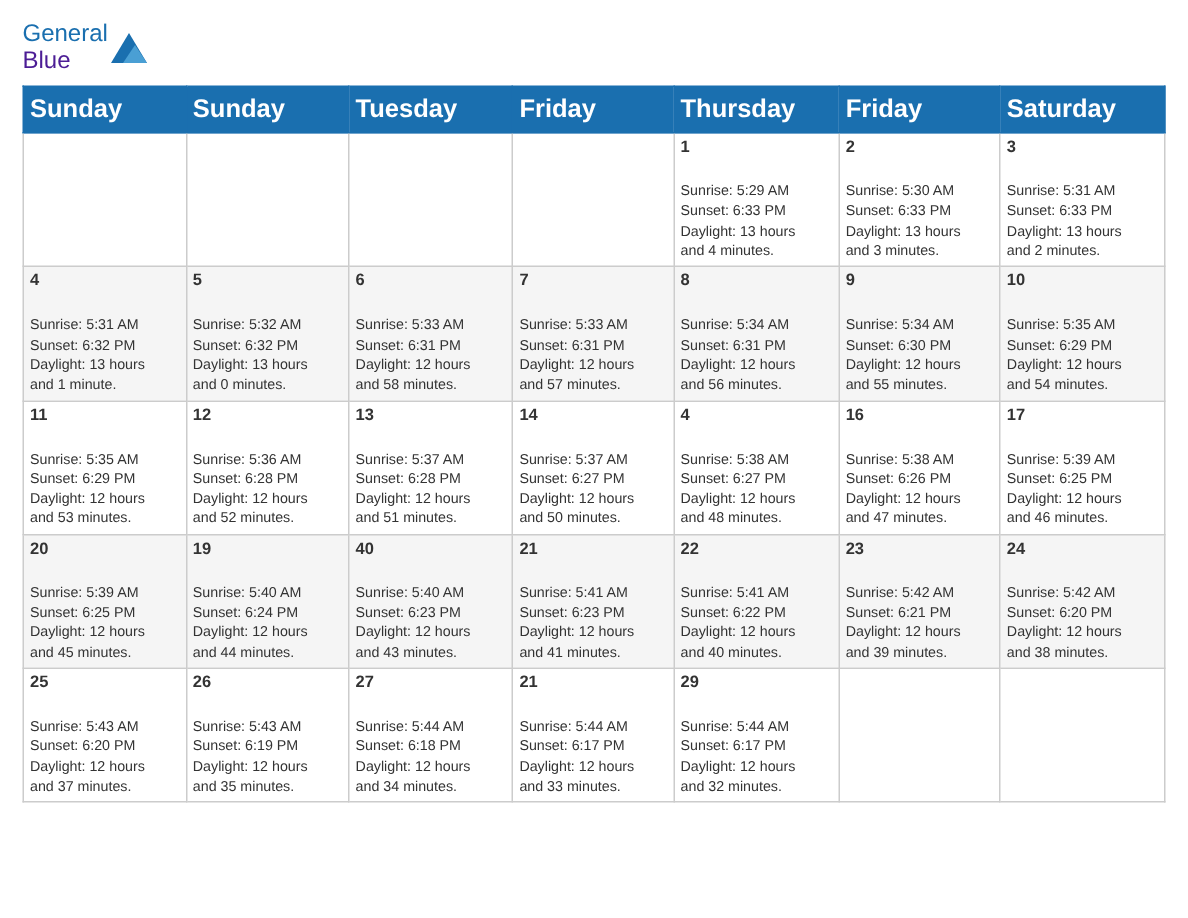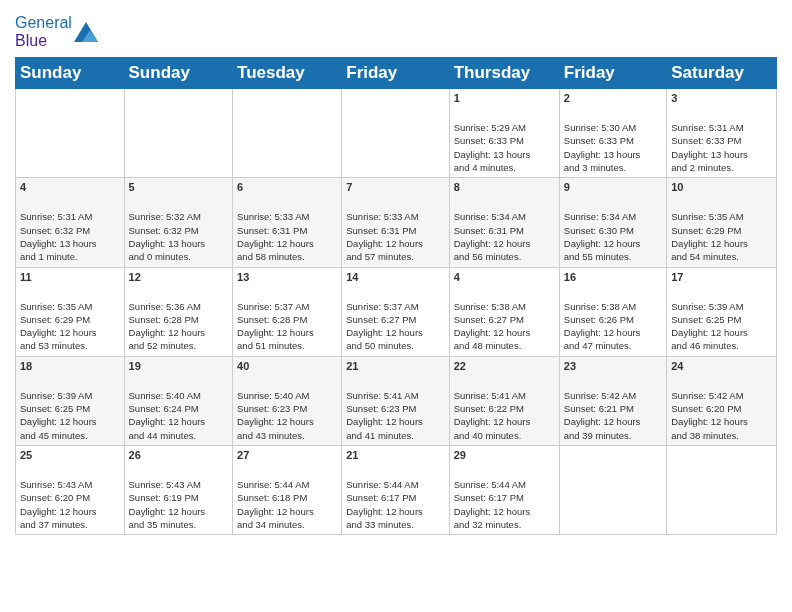--- a/index.html
+++ b/index.html
@@ -206,21 +206,21 @@
             <span class="day-number">16</span>
             <div class="day-info">Sunrise: 5:38 AM<br>Sunset: 6:26 PM<br>Daylight: 12 hours<br>and 47 minutes.</div>
           </td>
           <td>
             <span class="day-number">17</span>
             <div class="day-info">Sunrise: 5:39 AM<br>Sunset: 6:25 PM<br>Daylight: 12 hours<br>and 46 minutes.</div>
           </td>
         </tr>
         <tr>
           <td>
-            <span class="day-number">18</span>
+            <span class="day-number">20</span>
             <div class="day-info">Sunrise: 5:39 AM<br>Sunset: 6:25 PM<br>Daylight: 12 hours<br>and 45 minutes.</div>
           </td>
           <td>
             <span class="day-number">19</span>
             <div class="day-info">Sunrise: 5:40 AM<br>Sunset: 6:24 PM<br>Daylight: 12 hours<br>and 44 minutes.</div>
           </td>
           <td>
             <span class="day-number">40</span>
             <div class="day-info">Sunrise: 5:40 AM<br>Sunset: 6:23 PM<br>Daylight: 12 hours<br>and 43 minutes.</div>
           </td>

